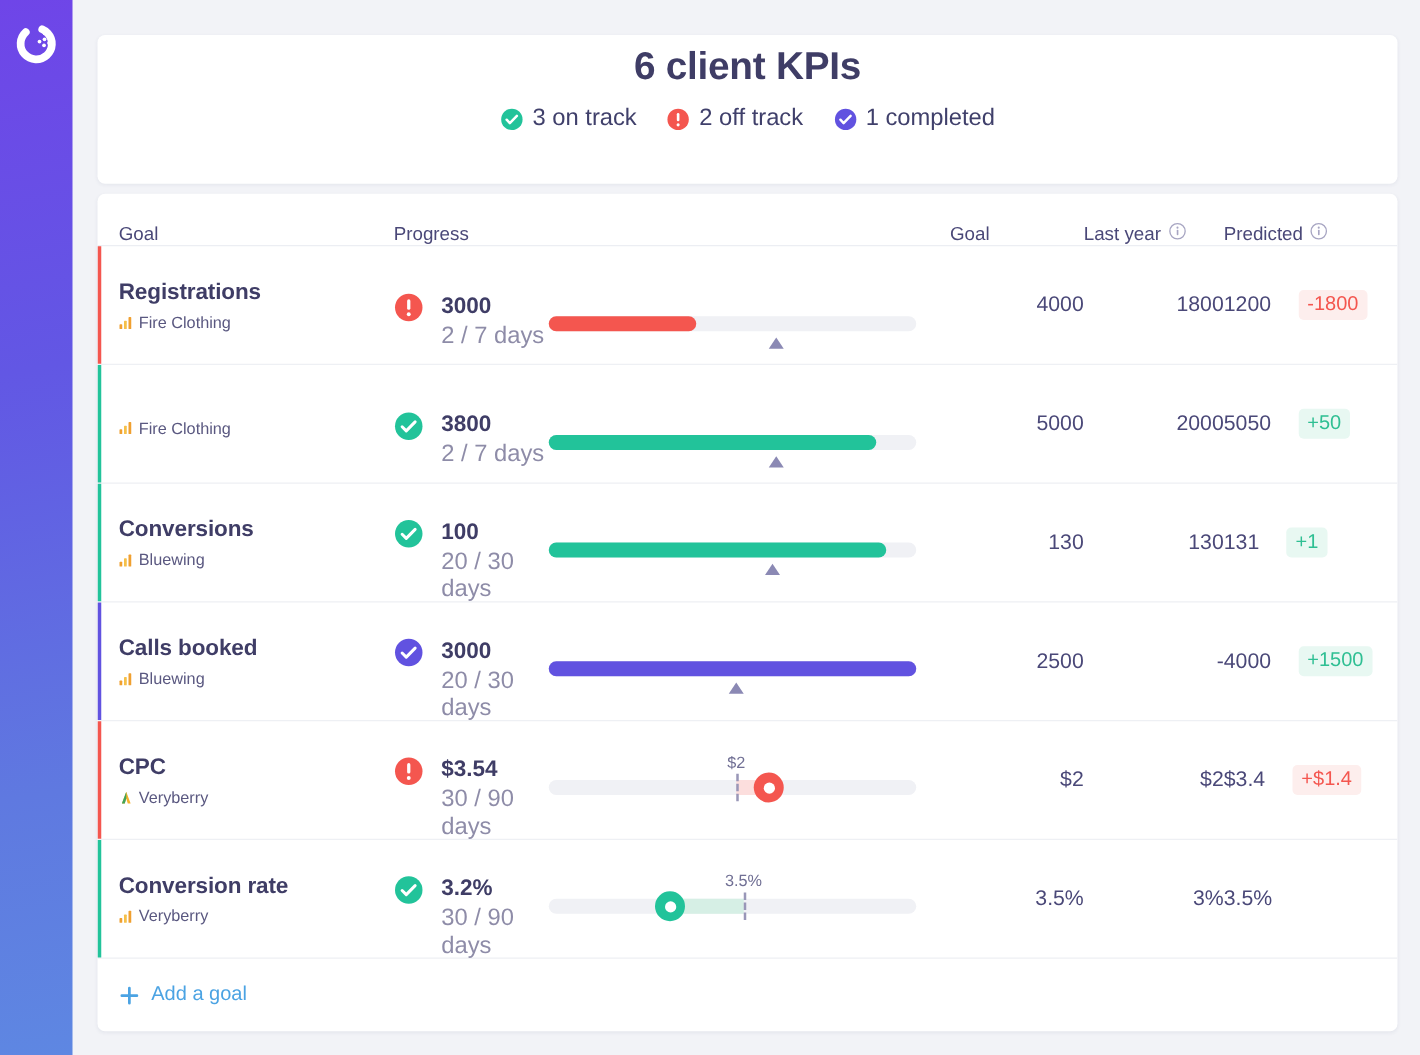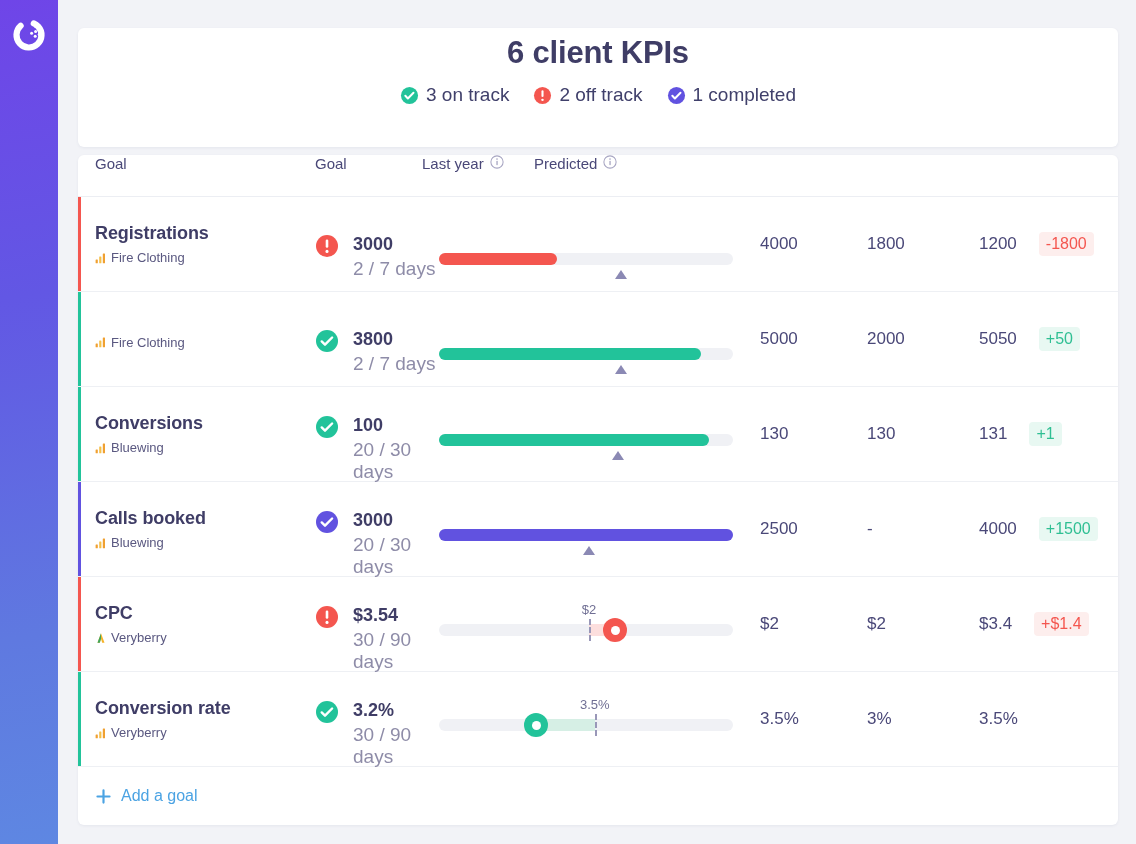--- a/index.html
+++ b/index.html
@@ -70,21 +70,21 @@
     left: 20px; top: 155px;
     width: 1040px;
     background: #ffffff;
     border-radius: 6px;
     box-shadow: 0 1px 3px rgba(60,64,120,.07);
     overflow: hidden;
   }
 
   .thead {
     display: flex;
-    align-items: flex-start;
+    align-items: flex-end;
     height: 42px;
     border-bottom: 1px solid #eceef3;
     padding-left: 17px;
   }
   .th {
     font-size: 15px;
     color: #4a4878;
     font-weight: normal;
     display: flex;
     align-items: center;
@@ -213,20 +213,21 @@
   .knob::after {
     content: "";
     width: 9px; height: 9px;
     border-radius: 50%;
     background: #ffffff;
   }
 
   .num-cell {
     font-size: 17px;
     color: #4a4878;
+    text-align: right;
   }
   .t-target { width: 107px; }
   .t-last   { width: 112px; }
   .t-pred   { width: 120px; display: flex; align-items: center; gap: 22px; }
   .delta {
     font-size: 16px;
     padding: 4px 7px;
     border-radius: 4px;
     line-height: 1;
   }
@@ -301,20 +302,21 @@
         <span>1 completed</span>
       </div>
 
     </div>
   </div>
 
   <div class="table-card">
 
     <div class="thead">
       <div class="th c-goal">Goal</div>
+      <div class="th c-prog">Progress</div>
       <div class="th c-target">Goal</div>
       <div class="th c-last">
         <span>Last year</span>
         <span>
           <svg class="info-icon" viewBox="0 0 16 16">
               <circle cx="8" cy="8" r="7" fill="none" stroke="#a7a5c2" stroke-width="1.2"></circle>
               <circle cx="8" cy="4.7" r=".95" fill="#a7a5c2"></circle>
               <rect x="7.3" y="6.6" width="1.5" height="5" rx=".7" fill="#a7a5c2"></rect>
             </svg>
         </span>

